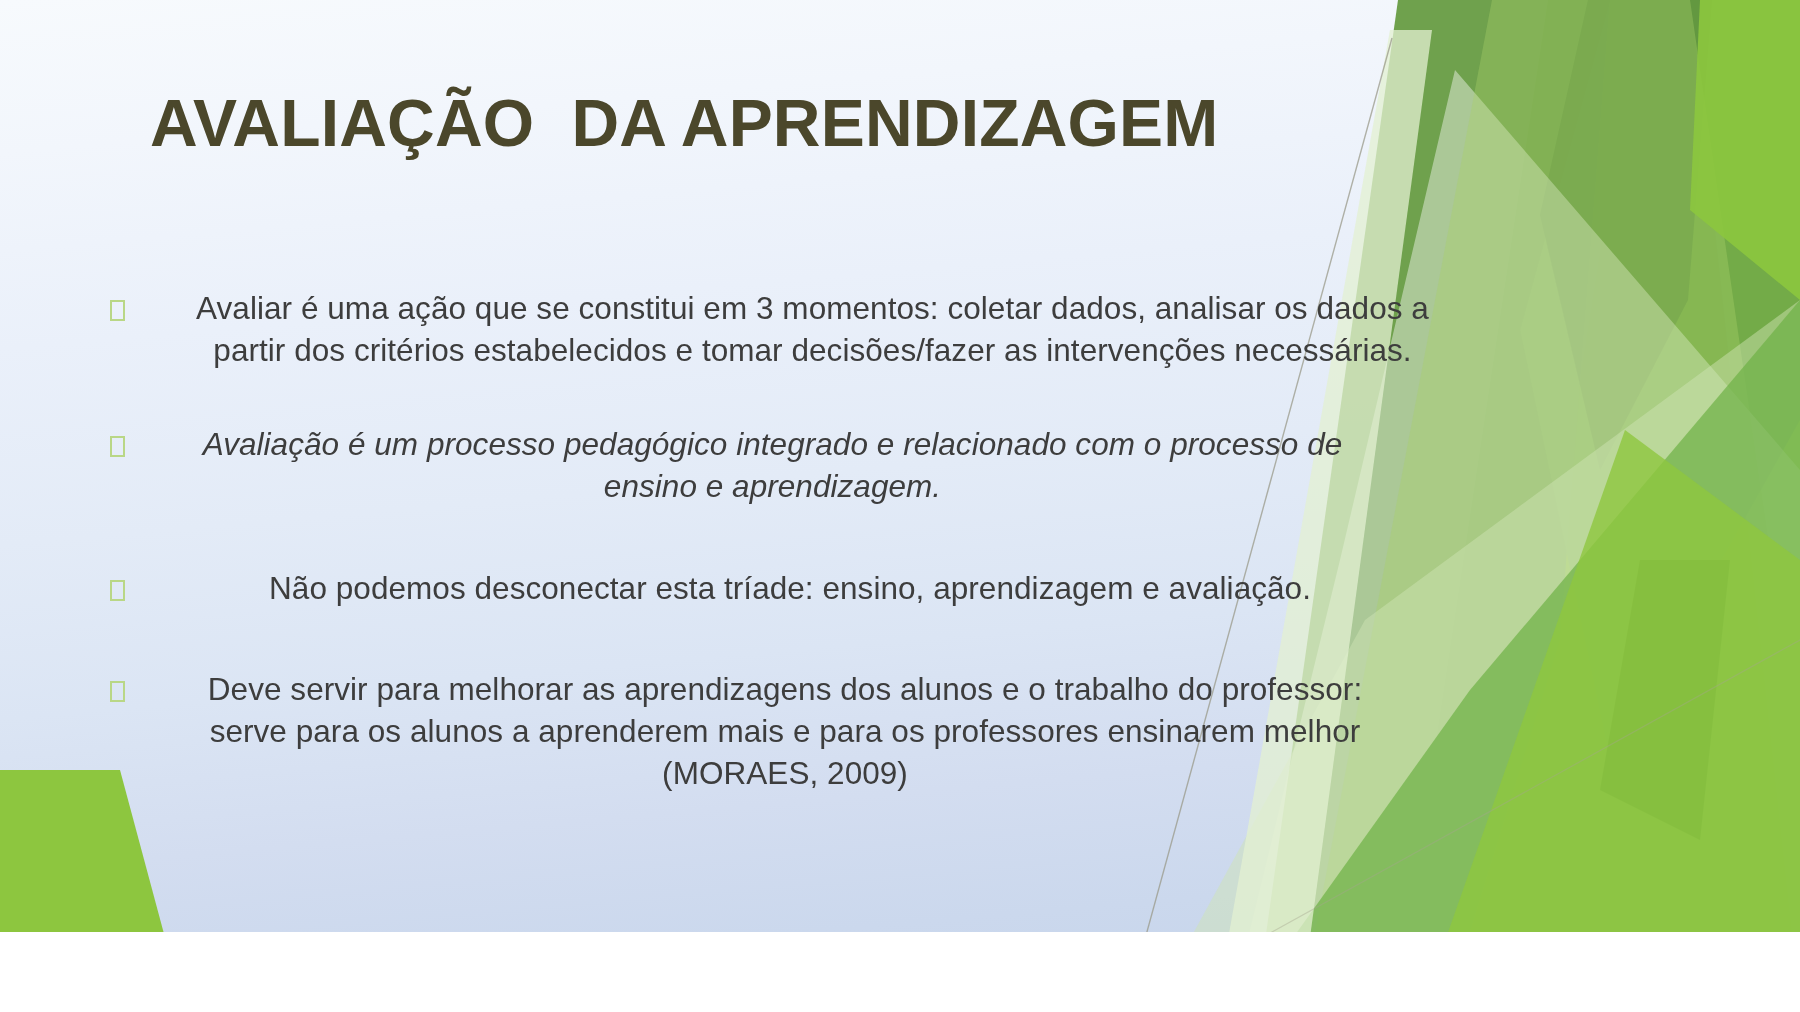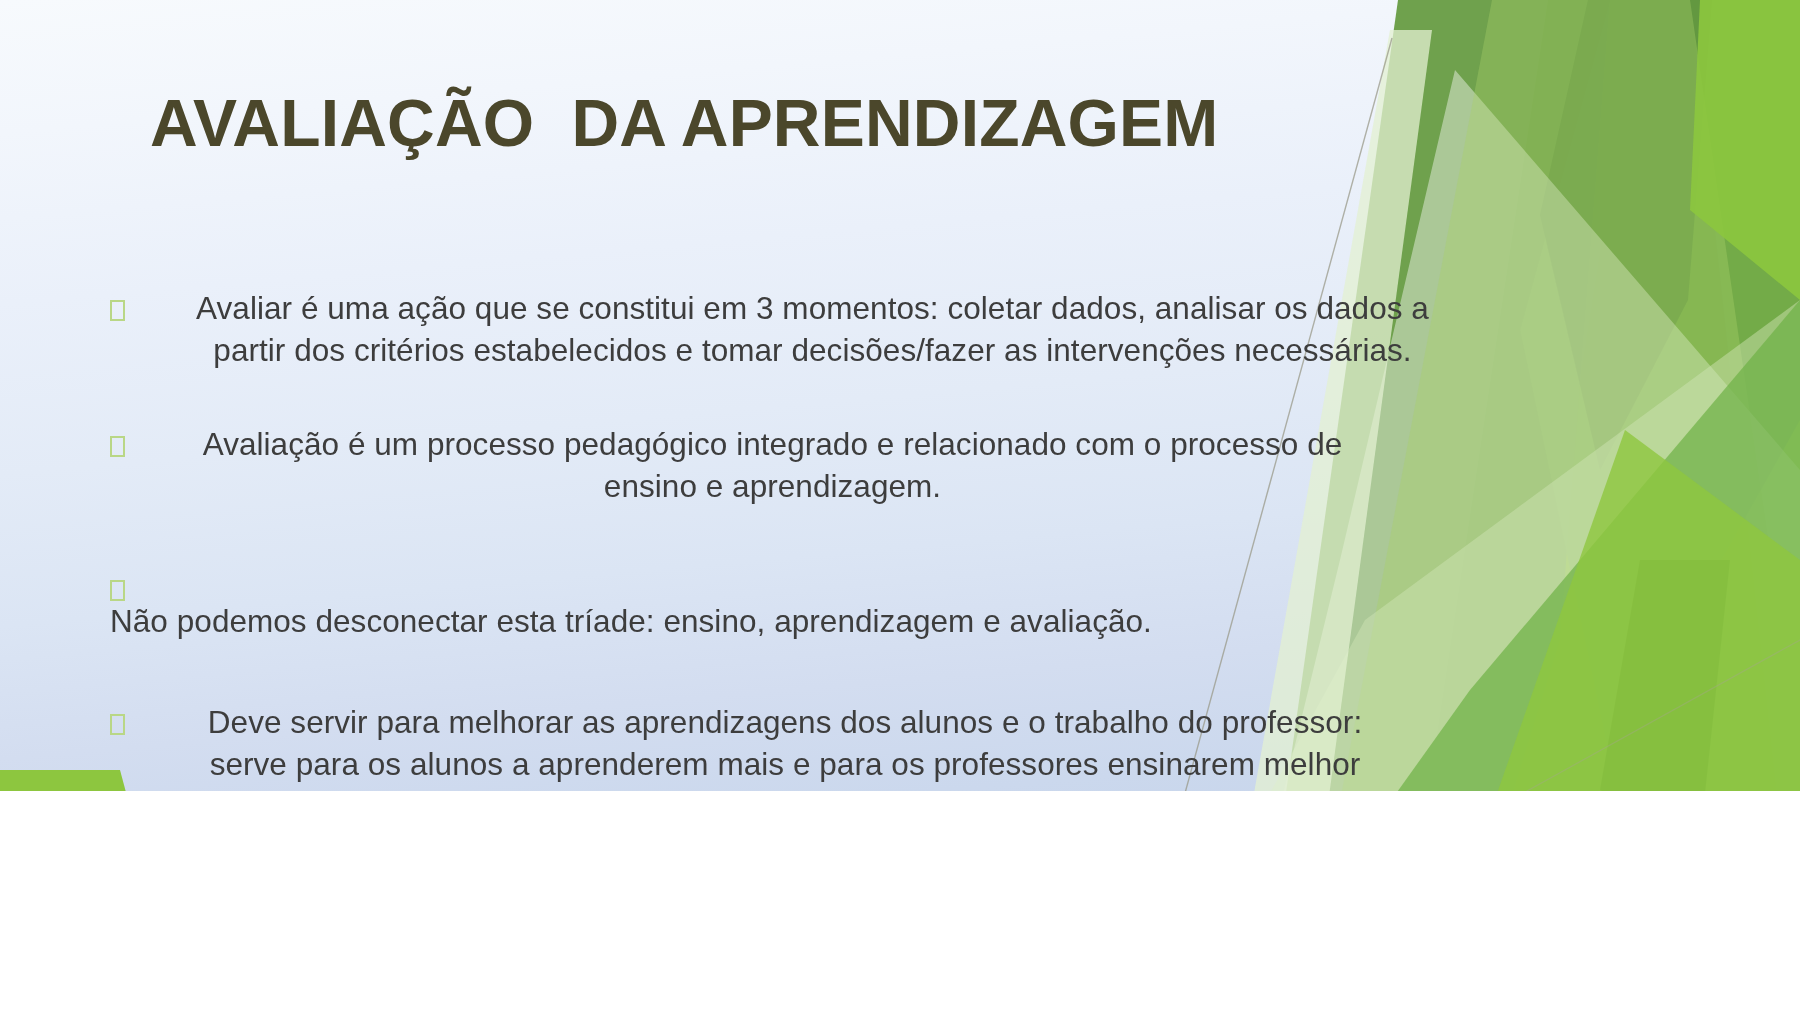--- a/index.html
+++ b/index.html
@@ -5,21 +5,21 @@
 <style>
   html, body {
     margin: 0;
     padding: 0;
     background: #ffffff;
   }
 
   #slide {
     position: relative;
     width: 1800px;
-    height: 791px;
+    height: 932px;
     overflow: hidden;
     font-family: "Liberation Sans", "DejaVu Sans", sans-serif;
     
     background:
       linear-gradient(175deg,
         #f7fafd 0%,
         #f2f6fc 14%,
         #eaf0fa 32%,
         #e3ebf7 50%,
         #dbe5f4 66%,
@@ -86,27 +86,27 @@
     flex: 1 1 auto;
     margin: 0;
     font-size: 31.5px;
     line-height: 1.33;
     color: #3d3d3d;
     letter-spacing: 0.05px;
   }
 
   
   .b0 .bullet-text { max-width: 1295px; }
-  .b1 .bullet-text { max-width: 1215px; }
+  .b1 .bullet-text { max-width: 1215px; font-style: italic; }
   .b2 .bullet-text { max-width: 1250px; }
   .b3 .bullet-text { max-width: 1240px; }
 
   .b0 { margin-bottom: 52px; }
   .b1 { margin-bottom: 60px; }
-  .b2 { margin-bottom: 60px; flex-direction: column; }
+  .b2 { margin-bottom: 60px; }
 </style>
 </head>
 <body>
 
 <div id="slide">
 
   <svg class="art" viewBox="0 0 1800 1012" preserveAspectRatio="none">
 
     <polygon points="0,770 120,770 185,1012 0,1012" fill="#8dc63f"></polygon>
 
@@ -156,18 +156,18 @@
       <p class="bullet-text">Avaliação é um processo pedagógico integrado e relacionado com o processo de ensino e aprendizagem.</p>
     </div>
 
     <div class="bullet-row b2">
       <span class="bullet-marker"></span>
       <p class="bullet-text">Não podemos desconectar esta tríade: ensino, aprendizagem e avaliação.</p>
     </div>
 
     <div class="bullet-row b3">
       <span class="bullet-marker"></span>
-      <p class="bullet-text">Deve servir para melhorar as aprendizagens dos alunos e o trabalho do professor: serve para os alunos a aprenderem mais e para os professores ensinarem melhor (MORAES, 2014)</p>
+      <p class="bullet-text">Deve servir para melhorar as aprendizagens dos alunos e o trabalho do professor: serve para os alunos a aprenderem mais e para os professores ensinarem melhor (MORAES, 2009)</p>
     </div>
 
   </div>
 
 </div>
 
 </body></html>

